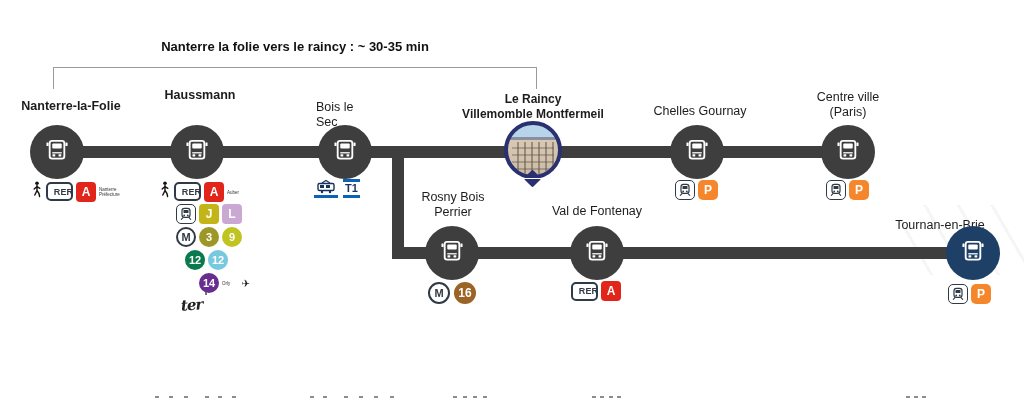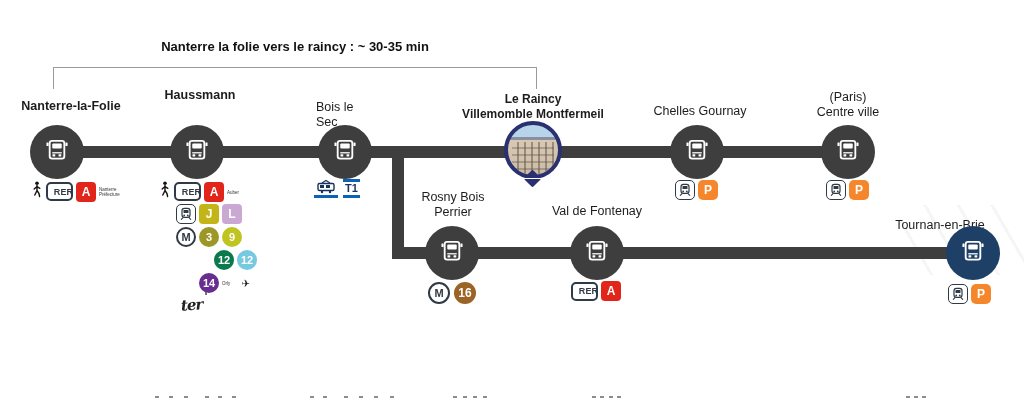--- a/index.html
+++ b/index.html
@@ -165,21 +165,21 @@
         </svg>
       </span>
     <span class="badge sq jb">J</span>
     <span class="badge sq lb">L</span>
   </div>
   <div class="abs row" style="left:176px;top:227px;">
     <span class="badge mcirc">M</span>
     <span class="badge circ m3">3</span>
     <span class="badge circ m9">9</span>
   </div>
-  <div class="abs row" style="left:214px;top:250px;">
+  <div class="abs row" style="left:185px;top:250px;">
     <span class="badge circ m12">12</span>
     <span class="badge circ m13">12</span>
   </div>
   <div class="abs row" style="left:199px;top:273px;">
     <span class="badge circ m14">14</span>
     <span class="tiny">Orly</span>
     <span class="plane">✈</span>
   </div>
   <div class="abs tick-ter"></div>
   <div class="abs ter" style="left:181px;top:296px;">ter</div>
@@ -246,22 +246,22 @@
           <rect x="4.5" y="3" width="5" height="3" rx=".5" fill="#2f3a45"></rect>
           <circle cx="5.2" cy="8.4" r=".9" fill="#2f3a45"></circle>
           <circle cx="8.8" cy="8.4" r=".9" fill="#2f3a45"></circle>
           <path d="M2 12.6l2.3-2.3M12 12.6l-2.3-2.3" stroke="#2f3a45" stroke-width="1.1"></path>
         </svg>
       </span>
     <span class="badge sq orange">P</span>
   </div>
 
   <div class="abs lbl center" style="left:788px;top:90px;width:120px;">
+    <div>Centre ville</div>
     <div>(Paris)</div>
-    <div>Centre ville</div>
   </div>
   <div class="abs node" style="left:821px;top:125px;">
     <span>
       <svg width="28" height="28" viewBox="0 0 26 26">
           <g fill="none" stroke="#fff" stroke-width="1.7">
             <rect x="6.2" y="4.5" width="13.6" height="16.5" rx="2.2"></rect>
           </g>
           <rect x="3.2" y="6" width="2" height="3.4" rx=".5" fill="#fff"></rect>
           <rect x="20.8" y="6" width="2" height="3.4" rx=".5" fill="#fff"></rect>
           <rect x="8.6" y="7" width="8.8" height="4.6" rx="1" fill="#fff"></rect>

